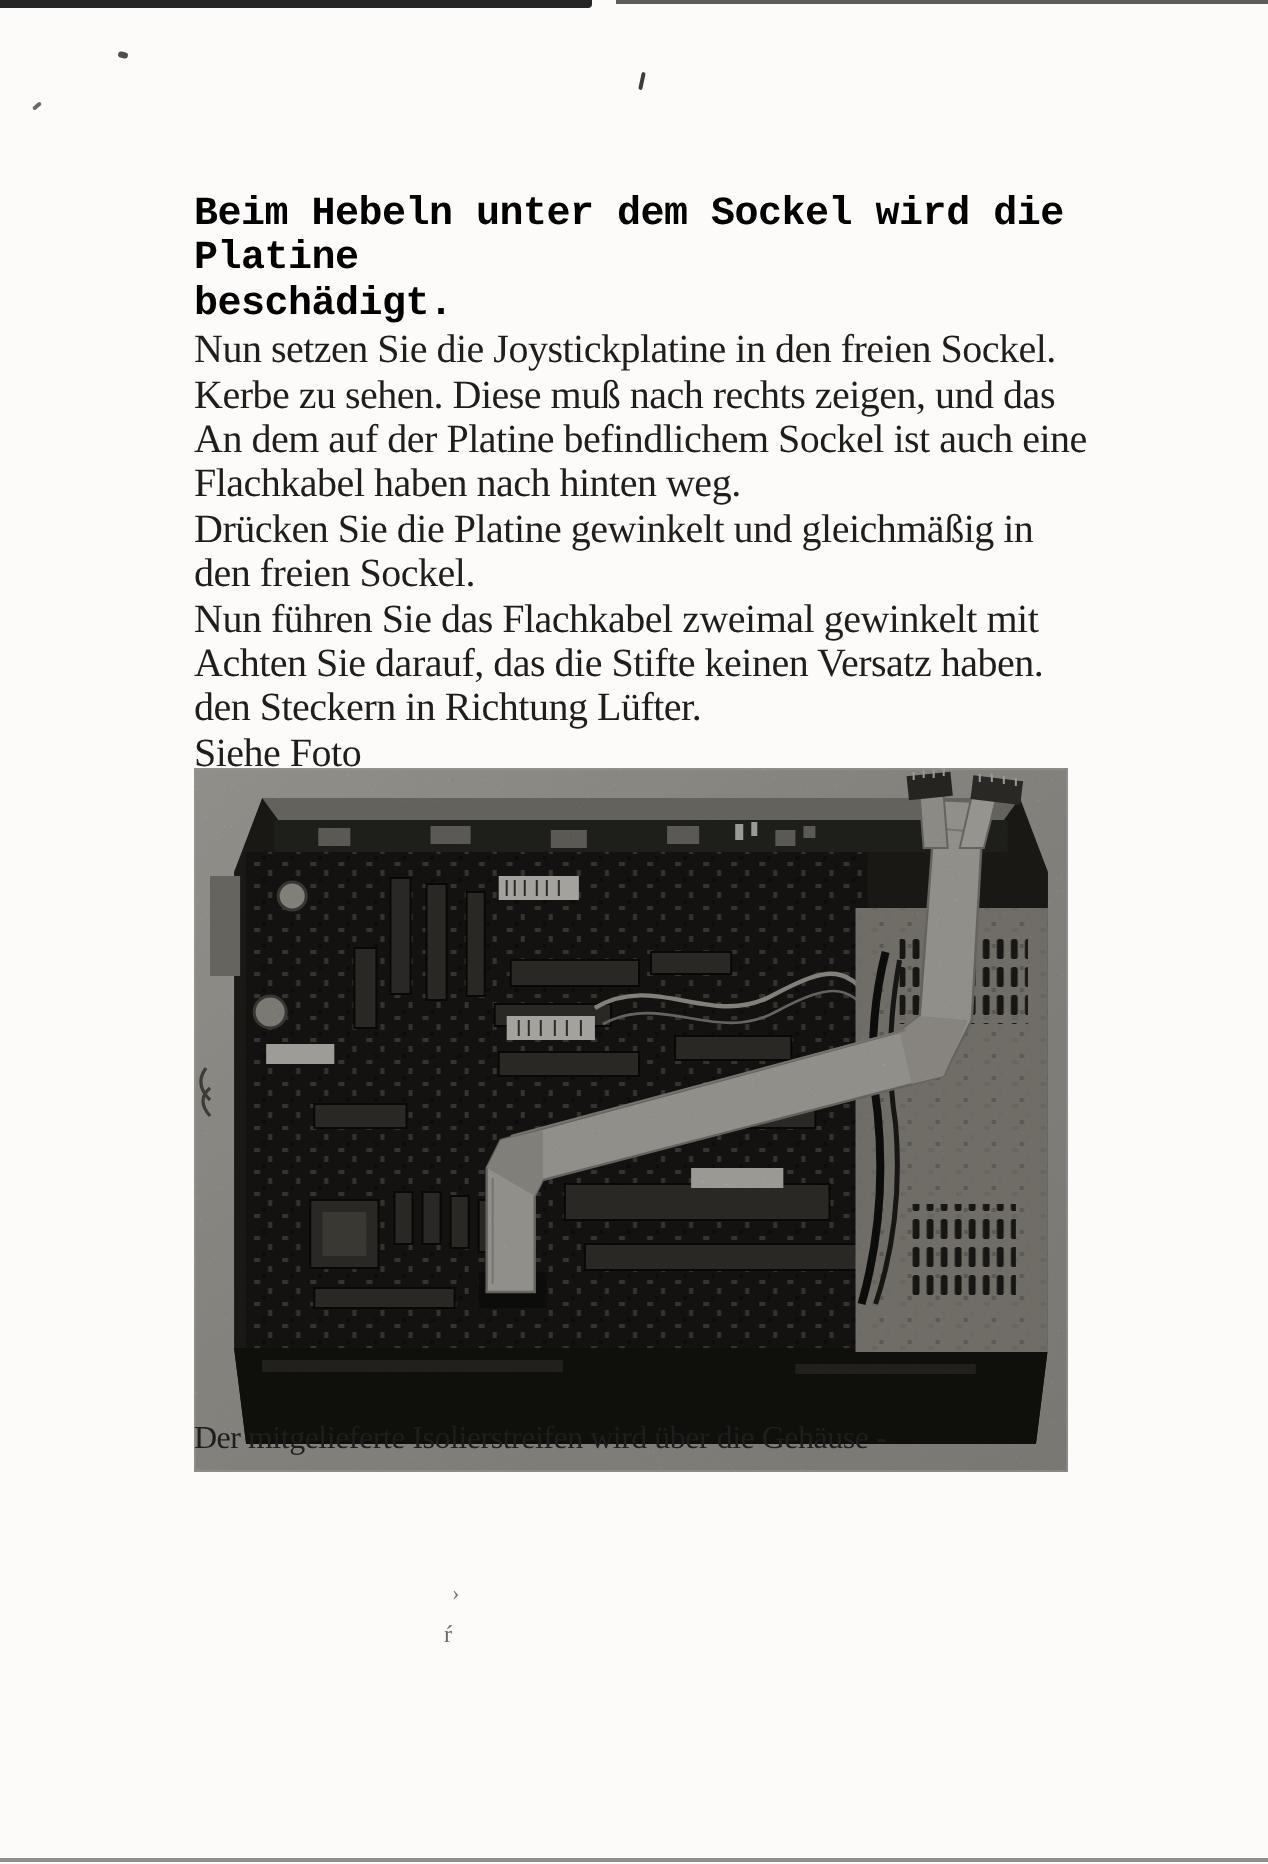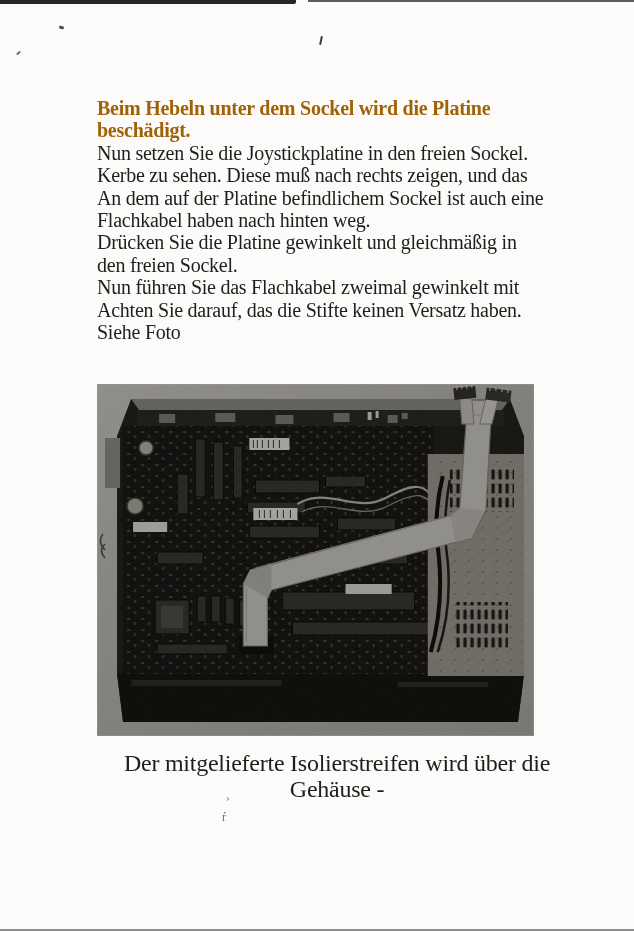--- a/index.html
+++ b/index.html
@@ -20,24 +20,24 @@
   .speck.dot2{left:16px;top:52px;width:5px;height:2px;border-radius:2px;transform:rotate(-40deg);background:#6a6a68;}
   .speck.tick1{left:320px;top:36px;width:2px;height:9px;border-radius:1px;transform:rotate(12deg);background:#3c3c3a;}
   .speck.tick2{left:226px;top:795px;width:4px;height:4px;background:transparent;color:#77756f;font-size:11px;line-height:4px;}
   .speck.tick3{left:222px;top:813px;width:2px;height:8px;background:transparent;color:#6d6b65;font-size:12px;line-height:8px;}
 
   
   .textblock{
     position:absolute;left:97px;top:97px;width:470px;
     font-size:20px;line-height:22.4px;letter-spacing:-0.25px;
   }
-  .textblock .h{font-weight:bold;color:#a16207;}
+  .textblock .h{font-weight:bold;color:#000000;font-family:Liberation Mono, monospace;}
   .caption{
-    position:absolute;left:97px;top:751px;width:480px;
-    font-size:24px;line-height:25.5px;letter-spacing:-0.25px;text-align:center;
+    position:absolute;left:97px;top:707px;width:480px;
+    font-size:16px;line-height:25.5px;letter-spacing:-0.25px;
   }
 
   
   .photo{
     position:absolute;left:97px;top:384px;width:437px;height:352px;
     margin:0;padding:0;
   }
   .photo svg{display:block;width:100%;height:100%;}
 </style>
 </head>
@@ -57,20 +57,21 @@
     <div class="h">Beim Hebeln unter dem Sockel wird die Platine</div>
     <div class="h">beschädigt.</div>
     <div>Nun setzen Sie die Joystickplatine in den freien Sockel.</div>
     <div>Kerbe zu sehen. Diese muß nach rechts zeigen, und das</div>
     <div>An dem auf der Platine befindlichem Sockel ist auch eine</div>
     <div>Flachkabel haben nach hinten weg.</div>
     <div>Drücken Sie die Platine gewinkelt und gleichmäßig in</div>
     <div>den freien Sockel.</div>
     <div>Nun führen Sie das Flachkabel zweimal gewinkelt mit</div>
     <div>Achten Sie darauf, das die Stifte keinen Versatz haben.</div>
+    <div>den Steckern in Richtung Lüfter.</div>
     <div>Siehe Foto</div>
   </div>
 
   <figure class="photo">
     <svg viewBox="0 0 436 352" preserveAspectRatio="none">
       <defs>
         <linearGradient id="pbg" x1="0" y1="0" x2="1" y2="1">
           <stop offset="0" stop-color="#c9c7c0"></stop>
           <stop offset="0.45" stop-color="#b7b5ae"></stop>
           <stop offset="1" stop-color="#a9a79f"></stop>

